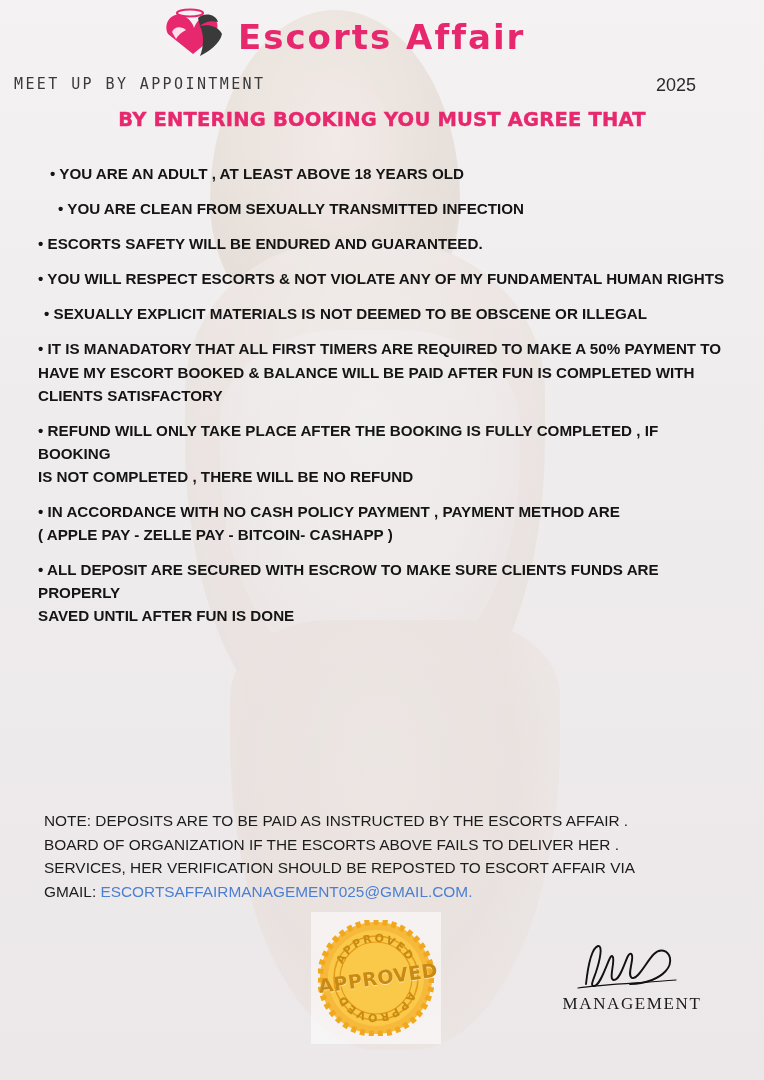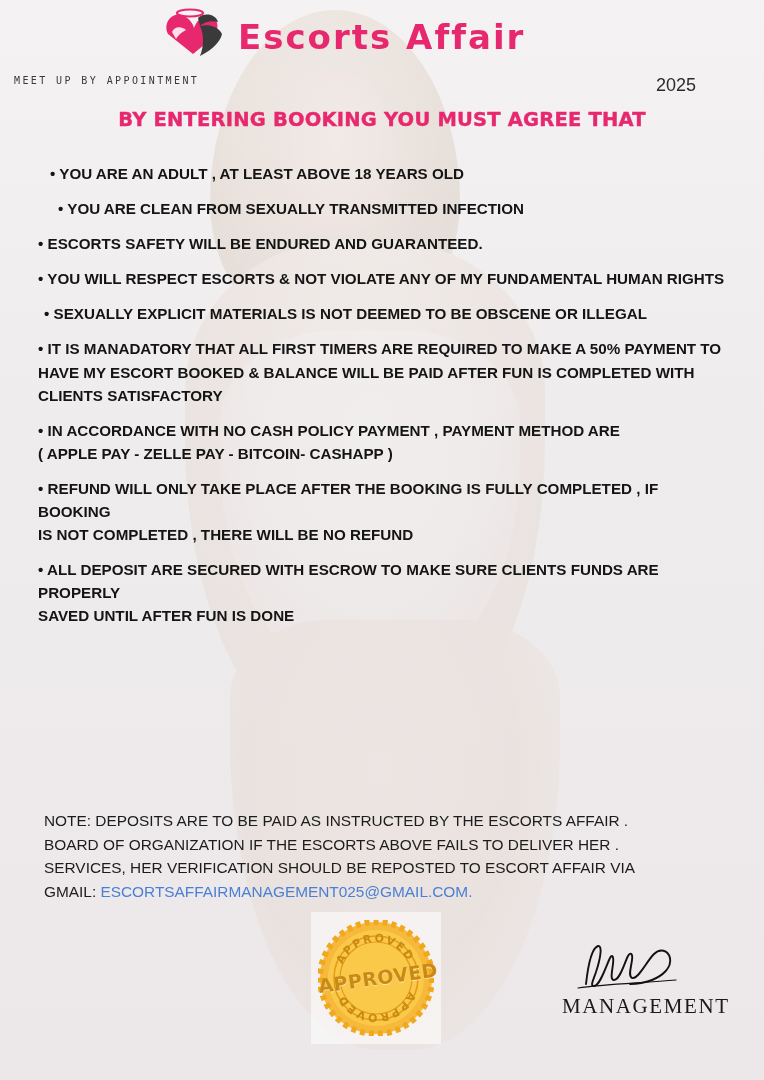--- a/index.html
+++ b/index.html
@@ -88,21 +88,21 @@
     font-weight: bold;
     font-size: 34px;
     letter-spacing: 2px;
     color: #e8286e;
     white-space: nowrap;
   }
   .meet-up {
     position: absolute;
     left: 14px;
     top: 75px;
-    font-size: 10px;
+    font-size: 15px;
     letter-spacing: 2.4px;
     color: #3a3a3a;
     font-family: "DejaVu Sans Mono", monospace;
     font-weight: 500;
   }
   .year {
     position: absolute;
     right: 68px;
     top: 75px;
     font-size: 18px;
@@ -194,21 +194,21 @@
     position: absolute;
     right: 62px;
     top: 940px;
     width: 140px;
     text-align: center;
   }
   .sig-svg { display: block; margin: 0 auto; }
   .sig-label {
     margin-top: 2px;
     font-family: "Liberation Serif", serif;
-    font-size: 21px;
+    font-size: 17px;
     letter-spacing: 1.6px;
     color: #1a1a1a;
   }
 </style>
 </head>
 <body>
 
 <div class="page">
 
   <div class="bg-photo">
@@ -239,24 +239,24 @@
 
   <div class="clauses">
     <div class="clause" style="margin-left:50px">• YOU ARE AN ADULT , AT LEAST ABOVE 18 YEARS OLD</div>
     <div class="clause" style="margin-left:58px">• YOU ARE CLEAN FROM SEXUALLY  TRANSMITTED INFECTION</div>
     <div class="clause" style="margin-left:38px">• ESCORTS SAFETY WILL BE ENDURED AND GUARANTEED.</div>
     <div class="clause" style="margin-left:38px">• YOU WILL RESPECT ESCORTS &amp; NOT VIOLATE ANY OF MY FUNDAMENTAL HUMAN RIGHTS</div>
     <div class="clause" style="margin-left:44px">• SEXUALLY EXPLICIT MATERIALS IS NOT DEEMED TO BE OBSCENE OR ILLEGAL</div>
     <div class="clause" style="margin-left:38px">• IT IS MANADATORY THAT ALL FIRST TIMERS ARE REQUIRED TO MAKE A 50%  PAYMENT TO
    HAVE MY ESCORT BOOKED &amp; BALANCE WILL BE PAID AFTER FUN IS COMPLETED WITH
    CLIENTS SATISFACTORY</div>
+    <div class="clause" style="margin-left:38px">• REFUND WILL ONLY TAKE PLACE AFTER THE BOOKING IS FULLY COMPLETED , IF BOOKING
+   IS NOT COMPLETED , THERE WILL BE NO REFUND</div>
     <div class="clause" style="margin-left:38px">• IN ACCORDANCE WITH NO CASH POLICY PAYMENT , PAYMENT METHOD ARE
    ( APPLE PAY - ZELLE PAY - BITCOIN- CASHAPP )</div>
-    <div class="clause" style="margin-left:38px">• REFUND WILL ONLY TAKE PLACE AFTER THE BOOKING IS FULLY COMPLETED , IF BOOKING
-   IS NOT COMPLETED , THERE WILL BE NO REFUND</div>
     <div class="clause" style="margin-left:38px">• ALL DEPOSIT ARE SECURED WITH ESCROW TO MAKE SURE CLIENTS FUNDS ARE PROPERLY
    SAVED UNTIL AFTER FUN IS DONE</div>
   </div>
 
   <div class="note">
     <span>NOTE: DEPOSITS ARE TO BE PAID AS INSTRUCTED BY THE ESCORTS AFFAIR   .
 BOARD OF ORGANIZATION IF THE ESCORTS ABOVE FAILS  TO  DELIVER HER  .
 SERVICES, HER VERIFICATION SHOULD BE REPOSTED TO ESCORT AFFAIR VIA
 GMAIL: </span><span class="email">ESCORTSAFFAIRMANAGEMENT025@GMAIL.COM.</span>
   </div>

